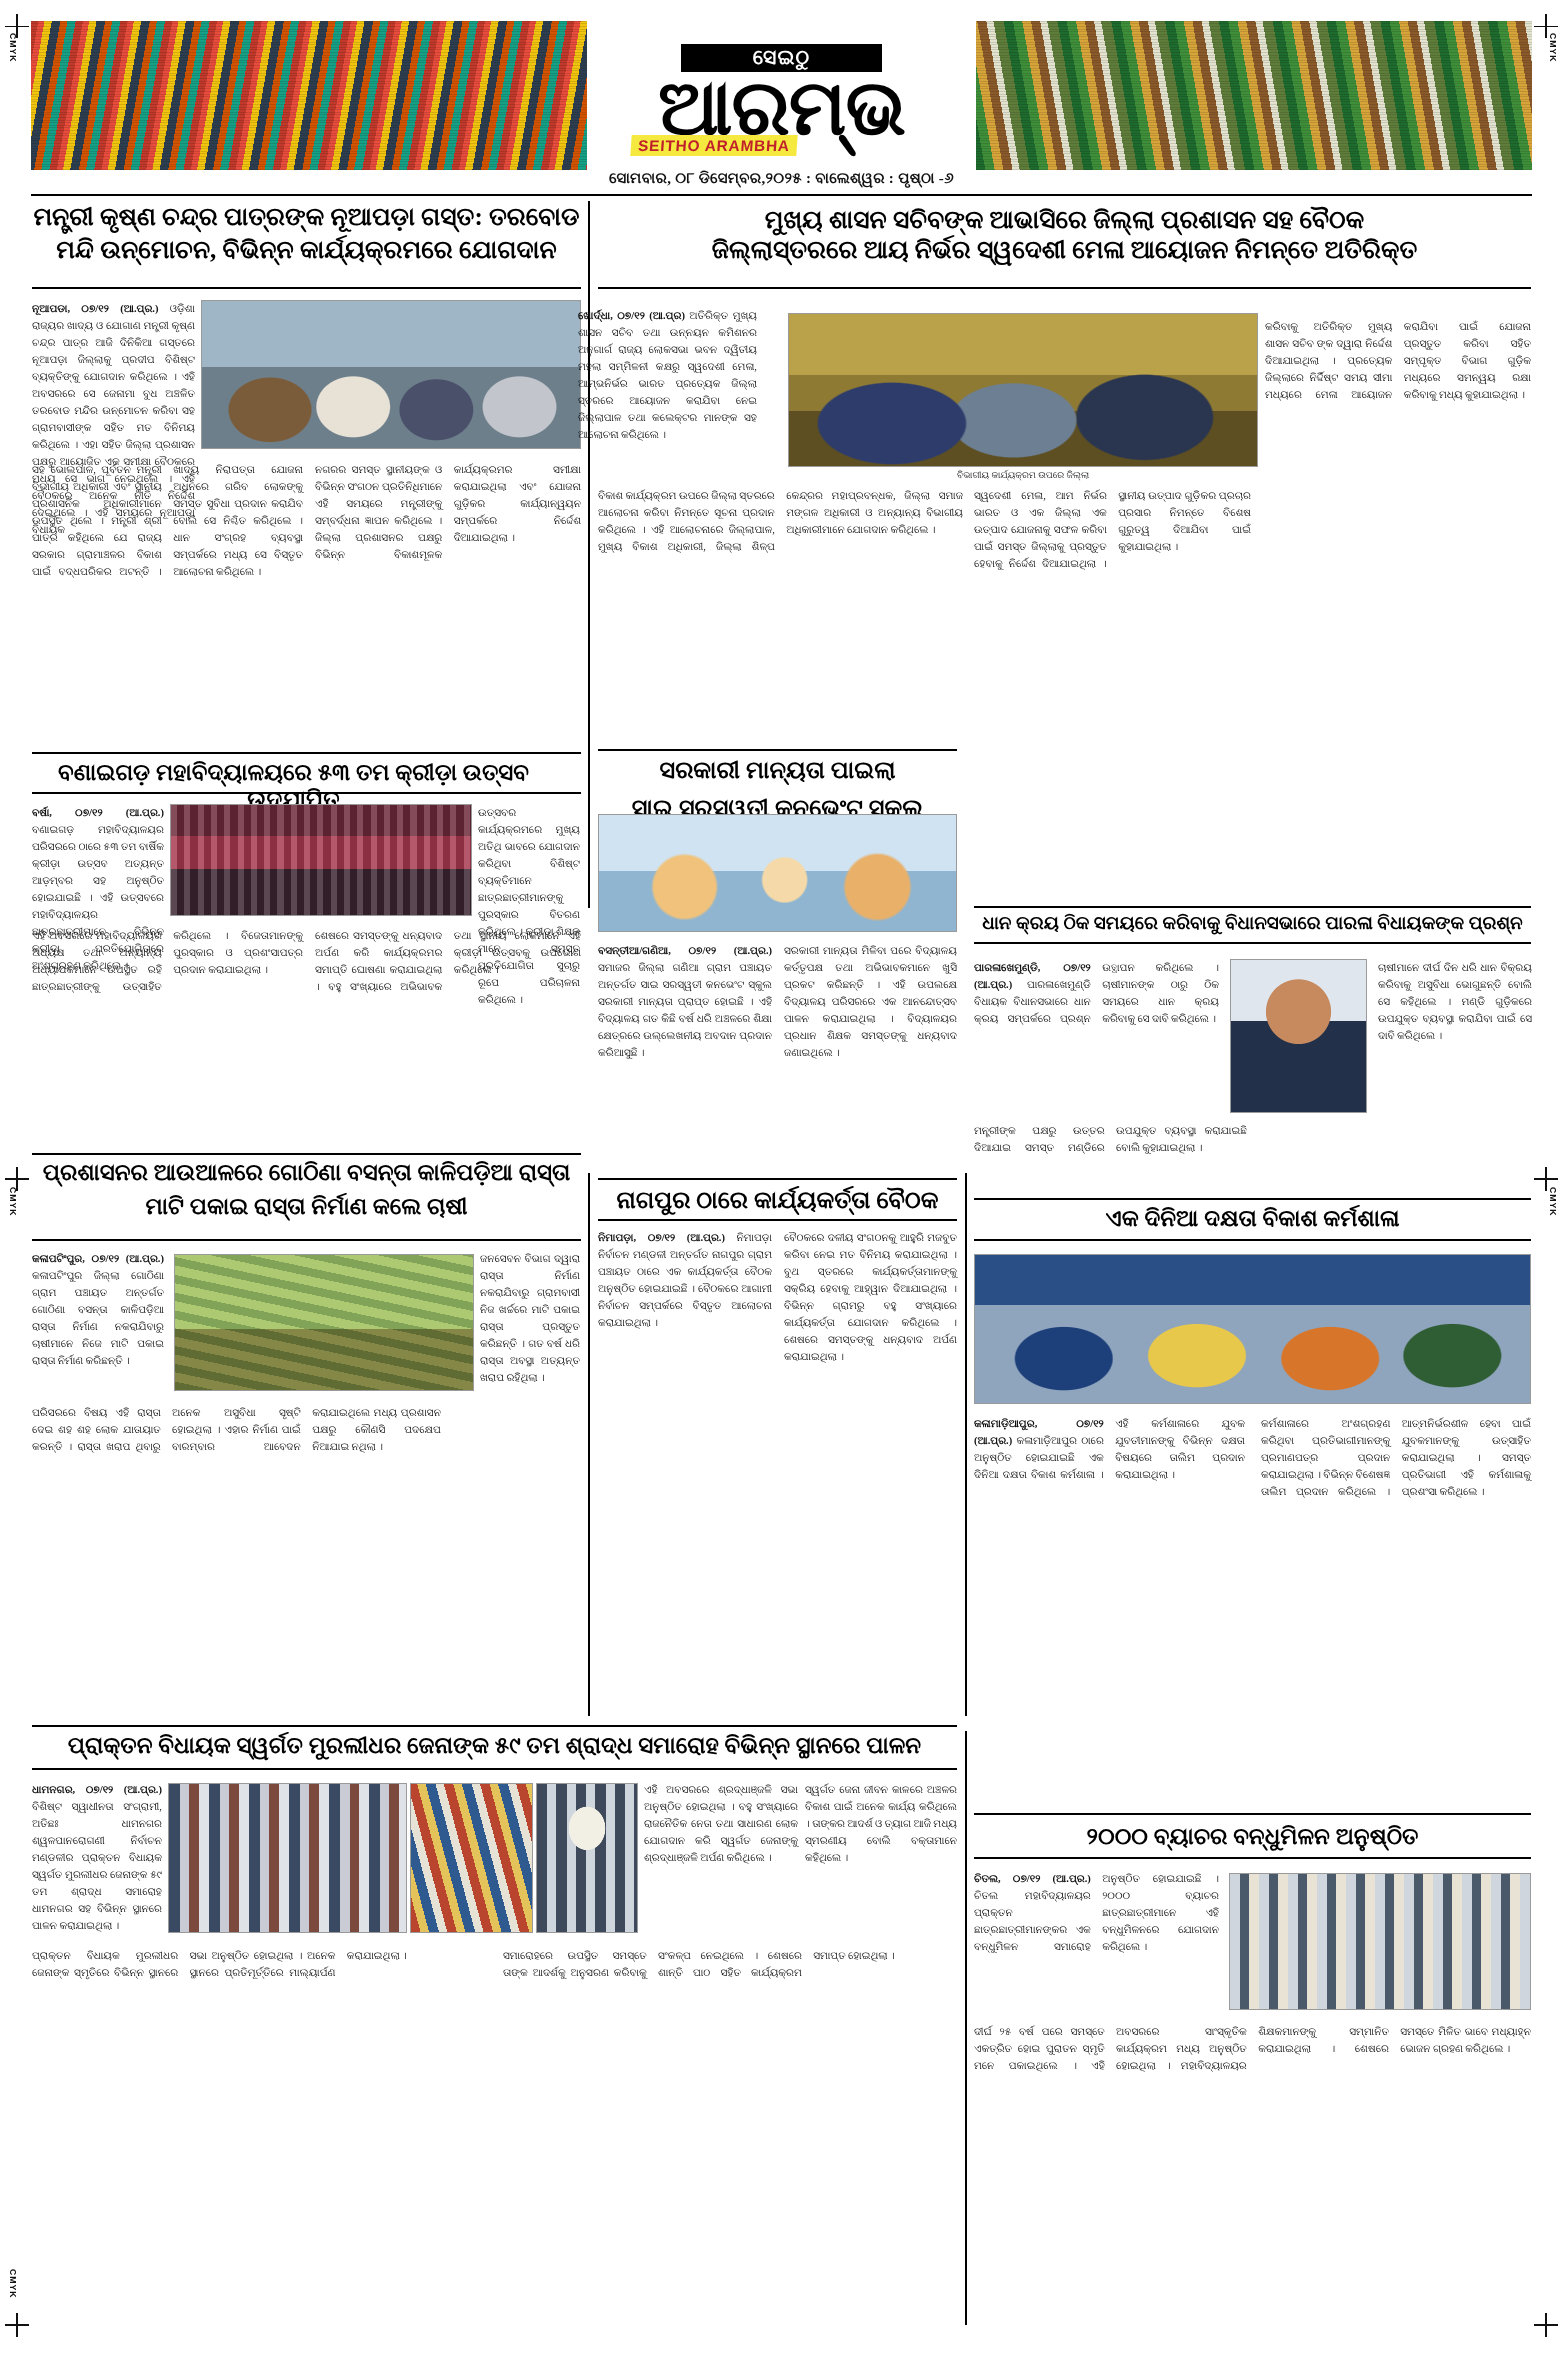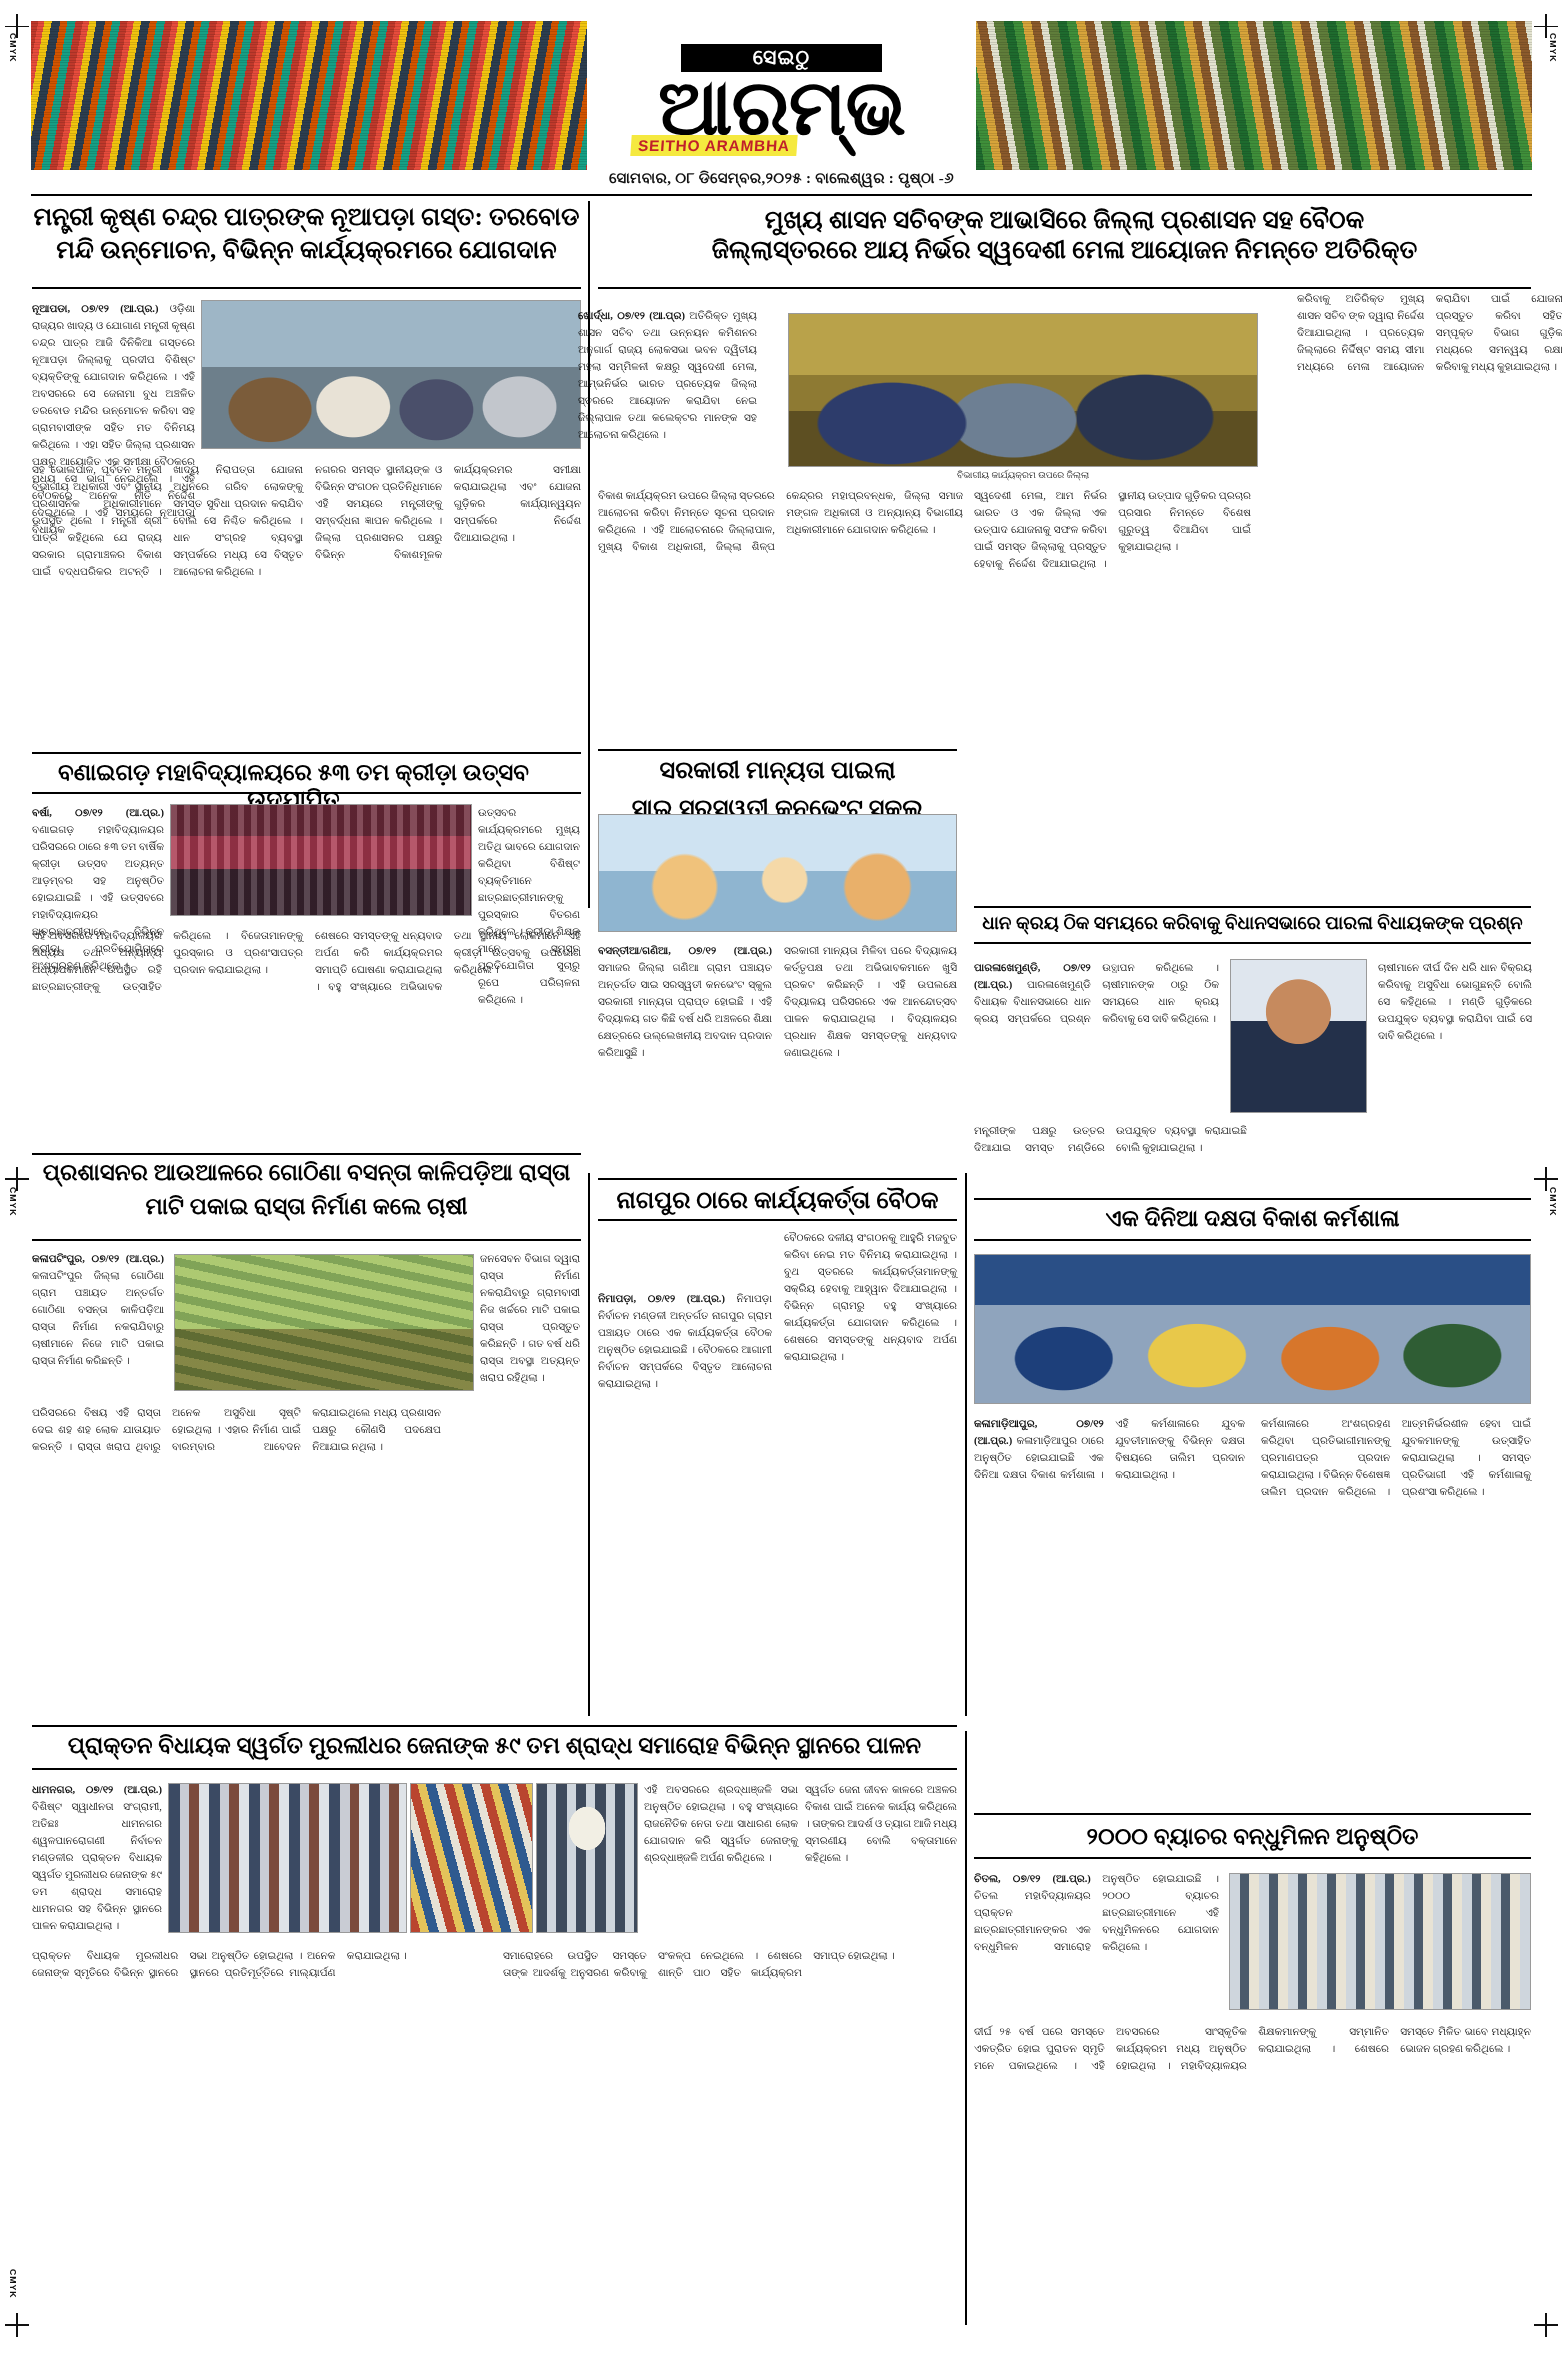--- a/index.html
+++ b/index.html
@@ -280,21 +280,21 @@
   <div class="caption" style="position:absolute; left:788px; top:470px; width:470px;">ବିଭାଗୀୟ କାର୍ଯ୍ୟକ୍ରମ ଉପରେ ଜିଲ୍ଲା</div>
 
   <div class="colwrap body-col" style="left:598px; top:487px; width:365px; columns:2; column-gap:11.3px;">
     <span>ବିକାଶ କାର୍ଯ୍ୟକ୍ରମ ଉପରେ ଜିଲ୍ଲା ସ୍ତରରେ ଆଲୋଚନା କରିବା ନିମନ୍ତେ ସୂଚନା ପ୍ରଦାନ କରିଥିଲେ । ଏହି ଆଲୋଚନାରେ ଜିଲ୍ଲାପାଳ, ମୁଖ୍ୟ ବିକାଶ ଅଧିକାରୀ, ଜିଲ୍ଲା ଶିଳ୍ପ କେନ୍ଦ୍ରର ମହାପ୍ରବନ୍ଧକ, ଜିଲ୍ଲା ସମାଜ ମଙ୍ଗଳ ଅଧିକାରୀ ଓ ଅନ୍ୟାନ୍ୟ ବିଭାଗୀୟ ଅଧିକାରୀମାନେ ଯୋଗଦାନ କରିଥିଲେ ।</span>
   </div>
 
   <div class="colwrap body-col" style="left:974px; top:487px; width:277px; columns:2; column-gap:11.3px;">
     <span>ସ୍ୱଦେଶୀ ମେଳା, ଆମ ନିର୍ଭର ଭାରତ ଓ ଏକ ଜିଲ୍ଲା ଏକ ଉତ୍ପାଦ ଯୋଜନାକୁ ସଫଳ କରିବା ପାଇଁ ସମସ୍ତ ଜିଲ୍ଲାକୁ ପ୍ରସ୍ତୁତ ହେବାକୁ ନିର୍ଦ୍ଦେଶ ଦିଆଯାଇଥିଲା । ସ୍ଥାନୀୟ ଉତ୍ପାଦ ଗୁଡ଼ିକର ପ୍ରଚାର ପ୍ରସାର ନିମନ୍ତେ ବିଶେଷ ଗୁରୁତ୍ୱ ଦିଆଯିବା ପାଇଁ କୁହାଯାଇଥିଲା ।</span>
   </div>
 
-  <div class="colwrap body-col" style="left:1265px; top:290px; width:266px; columns:2; column-gap:11.3px; height:594px;margin-left:32px;">
+  <div class="colwrap body-col" style="left:1265px; top:318px; width:266px; columns:2; column-gap:11.3px; height:594px;">
     <span>କରିବାକୁ ଅତିରିକ୍ତ ମୁଖ୍ୟ ଶାସନ ସଚିବ ଙ୍କ ଦ୍ୱାରା ନିର୍ଦ୍ଦେଶ ଦିଆଯାଇଥିଲା । ପ୍ରତ୍ୟେକ ଜିଲ୍ଲାରେ ନିର୍ଦ୍ଦିଷ୍ଟ ସମୟ ସୀମା ମଧ୍ୟରେ ମେଳା ଆୟୋଜନ କରାଯିବା ପାଇଁ ଯୋଜନା ପ୍ରସ୍ତୁତ କରିବା ସହିତ ସମ୍ପୃକ୍ତ ବିଭାଗ ଗୁଡ଼ିକ ମଧ୍ୟରେ ସମନ୍ୱୟ ରକ୍ଷା କରିବାକୁ ମଧ୍ୟ କୁହାଯାଇଥିଲା ।</span>
   </div>
 
   <div class="rule" style="left:32px; top:752px; width:549px; height:1.5px;"></div>
   <div class="colwrap" style="left:19px; top:759px; width:549px;">
     <div class="hl h2">ବଣାଇଗଡ଼ ମହାବିଦ୍ୟାଳୟରେ ୫୩ ତମ କ୍ରୀଡ଼ା ଉତ୍ସବ ଉଦ୍‌ଯାପିତ</div>
   </div>
   <div class="rule" style="left:32px; top:792px; width:549px; height:1.5px;"></div>
 
   <div class="photo" style="left:170px; top:804px; width:302px; height:112px;">
@@ -384,21 +384,21 @@
   <div class="colwrap body-col" style="left:32px; top:1404px; width:549px; columns:4; column-gap:11.3px; height:266px;">
     <span>ପରିସରରେ ବିଷୟ ଏହି ରାସ୍ତା ଦେଇ ଶହ ଶହ ଲୋକ ଯାତାୟାତ କରନ୍ତି । ରାସ୍ତା ଖରାପ ଥିବାରୁ ଅନେକ ଅସୁବିଧା ସୃଷ୍ଟି ହୋଇଥିଲା । ଏହାର ନିର୍ମାଣ ପାଇଁ ବାରମ୍ବାର ଆବେଦନ କରାଯାଇଥିଲେ ମଧ୍ୟ ପ୍ରଶାସନ ପକ୍ଷରୁ କୌଣସି ପଦକ୍ଷେପ ନିଆଯାଇ ନଥିଲା ।</span>
   </div>
 
   <div class="rule" style="left:598px; top:1178px; width:359px; height:1.5px;"></div>
   <div class="colwrap" style="left:598px; top:1186px; width:359px;">
     <div class="hl h3">ନାଗପୁର ଠାରେ କାର୍ଯ୍ୟକର୍ତ୍ତା ବୈଠକ</div>
   </div>
   <div class="rule" style="left:598px; top:1219px; width:359px; height:1.5px;"></div>
 
-  <div class="colwrap body-col" style="left:598px; top:1290px; width:174px;">
+  <div class="colwrap body-col" style="left:598px; top:1229px; width:174px;">
     <span class="dline">ନିମାପଡ଼ା, ୦୭/୧୨ (ଆ.ପ୍ର.)</span>
     <span>ନିମାପଡ଼ା ନିର୍ବାଚନ ମଣ୍ଡଳୀ ଅନ୍ତର୍ଗତ ନାଗପୁର ଗ୍ରାମ ପଞ୍ଚାୟତ ଠାରେ ଏକ କାର୍ଯ୍ୟକର୍ତ୍ତା ବୈଠକ ଅନୁଷ୍ଠିତ ହୋଇଯାଇଛି । ବୈଠକରେ ଆଗାମୀ ନିର୍ବାଚନ ସମ୍ପର୍କରେ ବିସ୍ତୃତ ଆଲୋଚନା କରାଯାଇଥିଲା ।</span>
   </div>
 
   <div class="colwrap body-col" style="left:784px; top:1229px; width:173px; height:441px;">
     <span>ବୈଠକରେ ଦଳୀୟ ସଂଗଠନକୁ ଆହୁରି ମଜବୁତ କରିବା ନେଇ ମତ ବିନିମୟ କରାଯାଇଥିଲା । ବୁଥ ସ୍ତରରେ କାର୍ଯ୍ୟକର୍ତ୍ତାମାନଙ୍କୁ ସକ୍ରିୟ ହେବାକୁ ଆହ୍ୱାନ ଦିଆଯାଇଥିଲା । ବିଭିନ୍ନ ଗ୍ରାମରୁ ବହୁ ସଂଖ୍ୟାରେ କାର୍ଯ୍ୟକର୍ତ୍ତା ଯୋଗଦାନ କରିଥିଲେ । ଶେଷରେ ସମସ୍ତଙ୍କୁ ଧନ୍ୟବାଦ ଅର୍ପଣ କରାଯାଇଥିଲା ।</span>
   </div>
 
   <div class="rule" style="left:974px; top:1198px; width:557px; height:1.5px;"></div>
   <div class="colwrap" style="left:974px; top:1205px; width:557px;">

